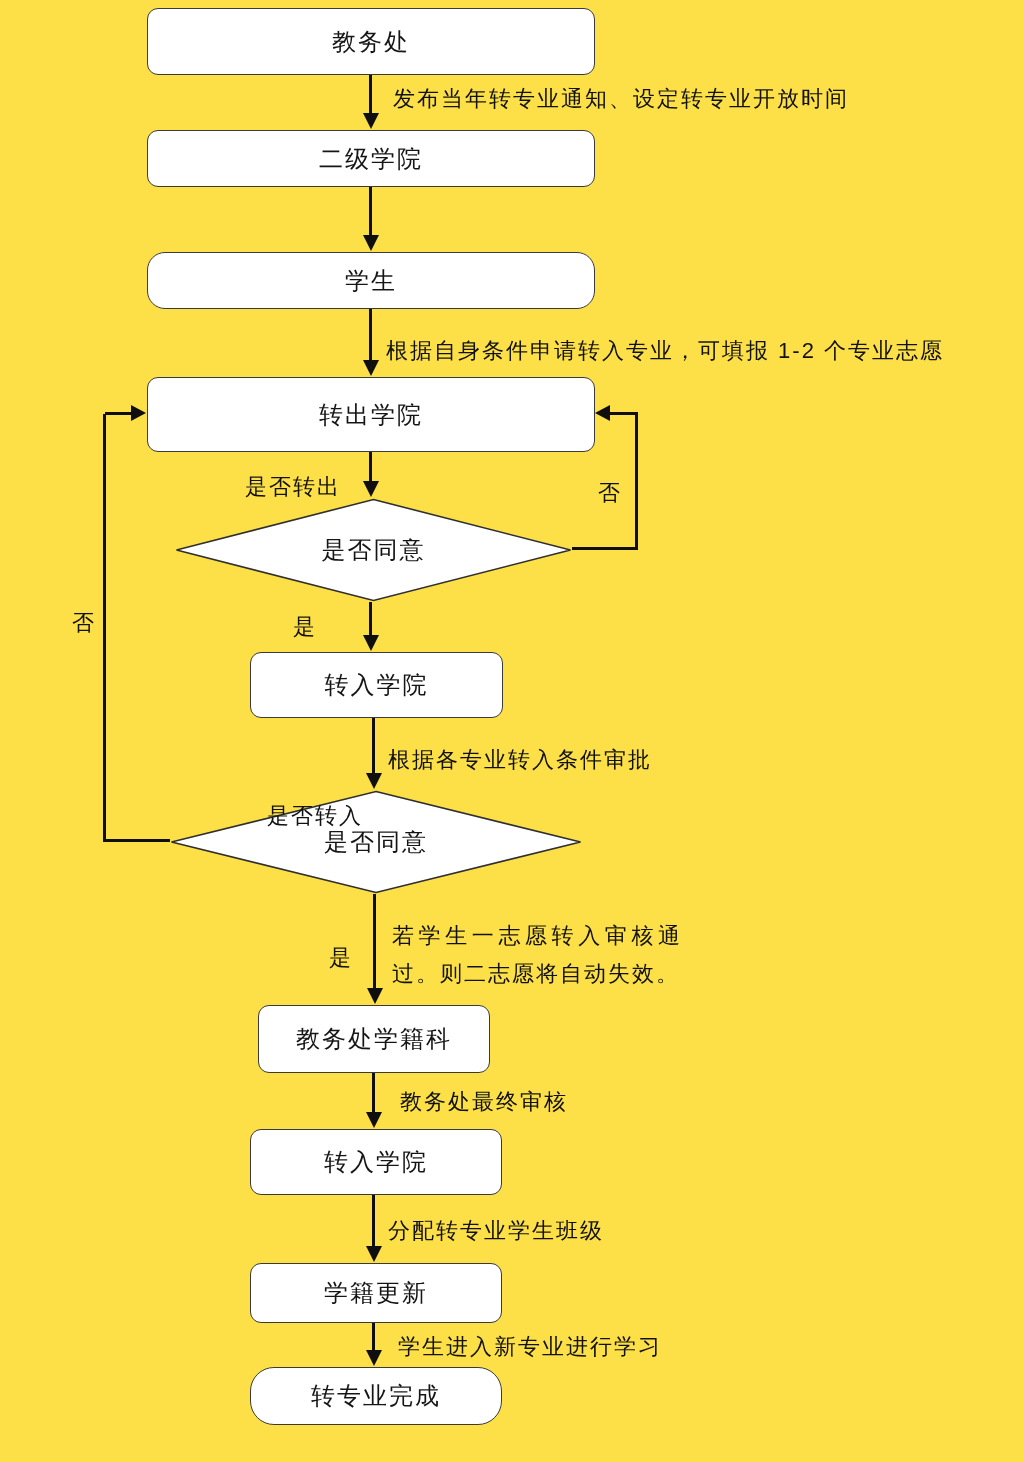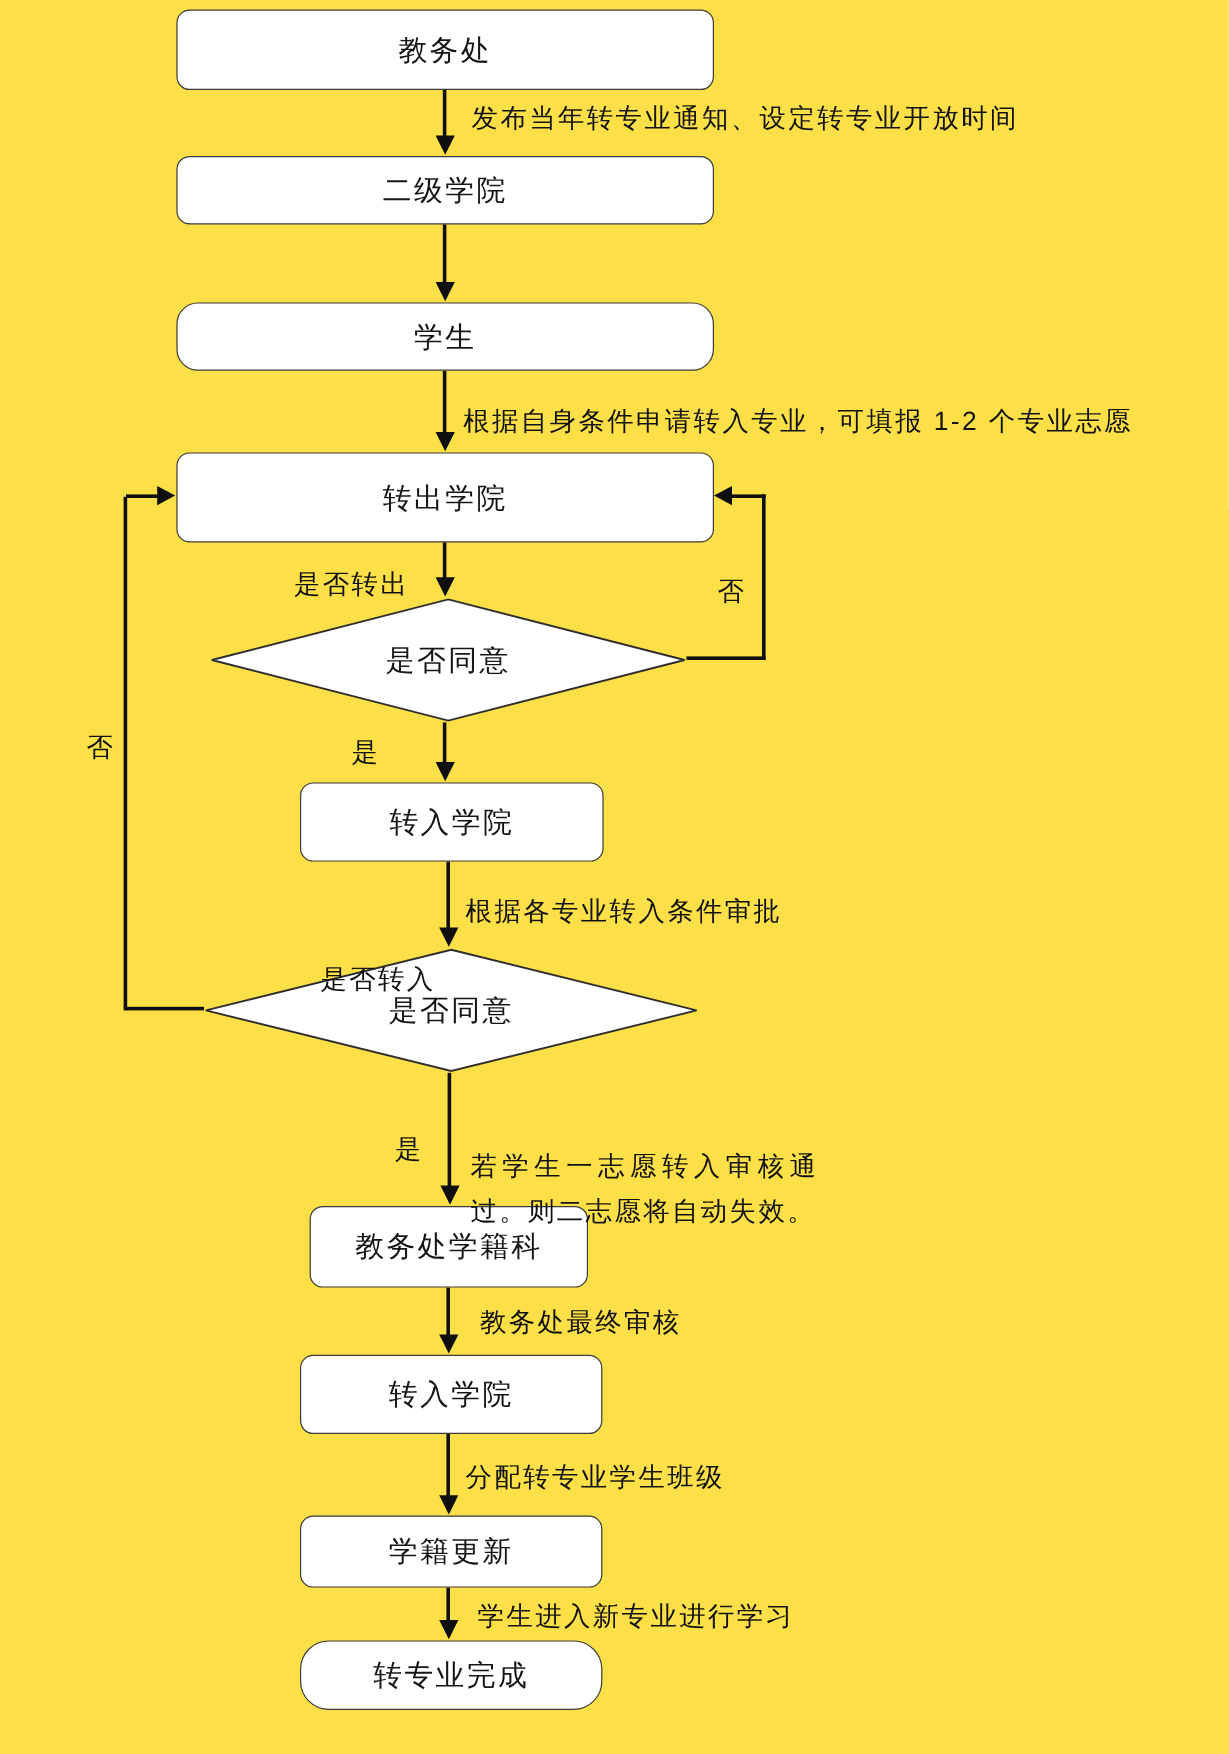--- a/index.html
+++ b/index.html
@@ -118,21 +118,21 @@
 
   <div class="hline" style="left:105px;top:839px;width:65px;"></div>
   <div class="vline" style="left:103px;top:414px;height:428px;"></div>
   <div class="hline" style="left:105px;top:412px;width:28px;"></div>
   <div class="head-right" style="left:131px;top:405px;"></div>
   <div class="lbl" style="left:72px;top:608px;">否</div>
 
   <div class="vline" style="left:373px;top:894px;height:96px;"></div>
   <div class="head-down" style="left:367px;top:988px;"></div>
   <div class="lbl" style="left:329px;top:943px;">是</div>
-  <div class="note" style="left:392px;top:917px;width:290px;margin-top:36px;">若学生一志愿转入审核通过。则二志愿将自动失效。</div>
+  <div class="note" style="left:392px;top:917px;width:290px;">若学生一志愿转入审核通过。则二志愿将自动失效。</div>
 
   <div class="node" style="left:258px;top:1005px;width:232px;height:68px;">
     <span>教务处学籍科</span>
   </div>
   <div class="vline" style="left:372px;top:1073px;height:41px;"></div>
   <div class="head-down" style="left:366px;top:1112px;"></div>
   <div class="lbl" style="left:400px;top:1087px;">教务处最终审核</div>
 
   <div class="node" style="left:250px;top:1129px;width:252px;height:66px;">
     <span>转入学院</span>

